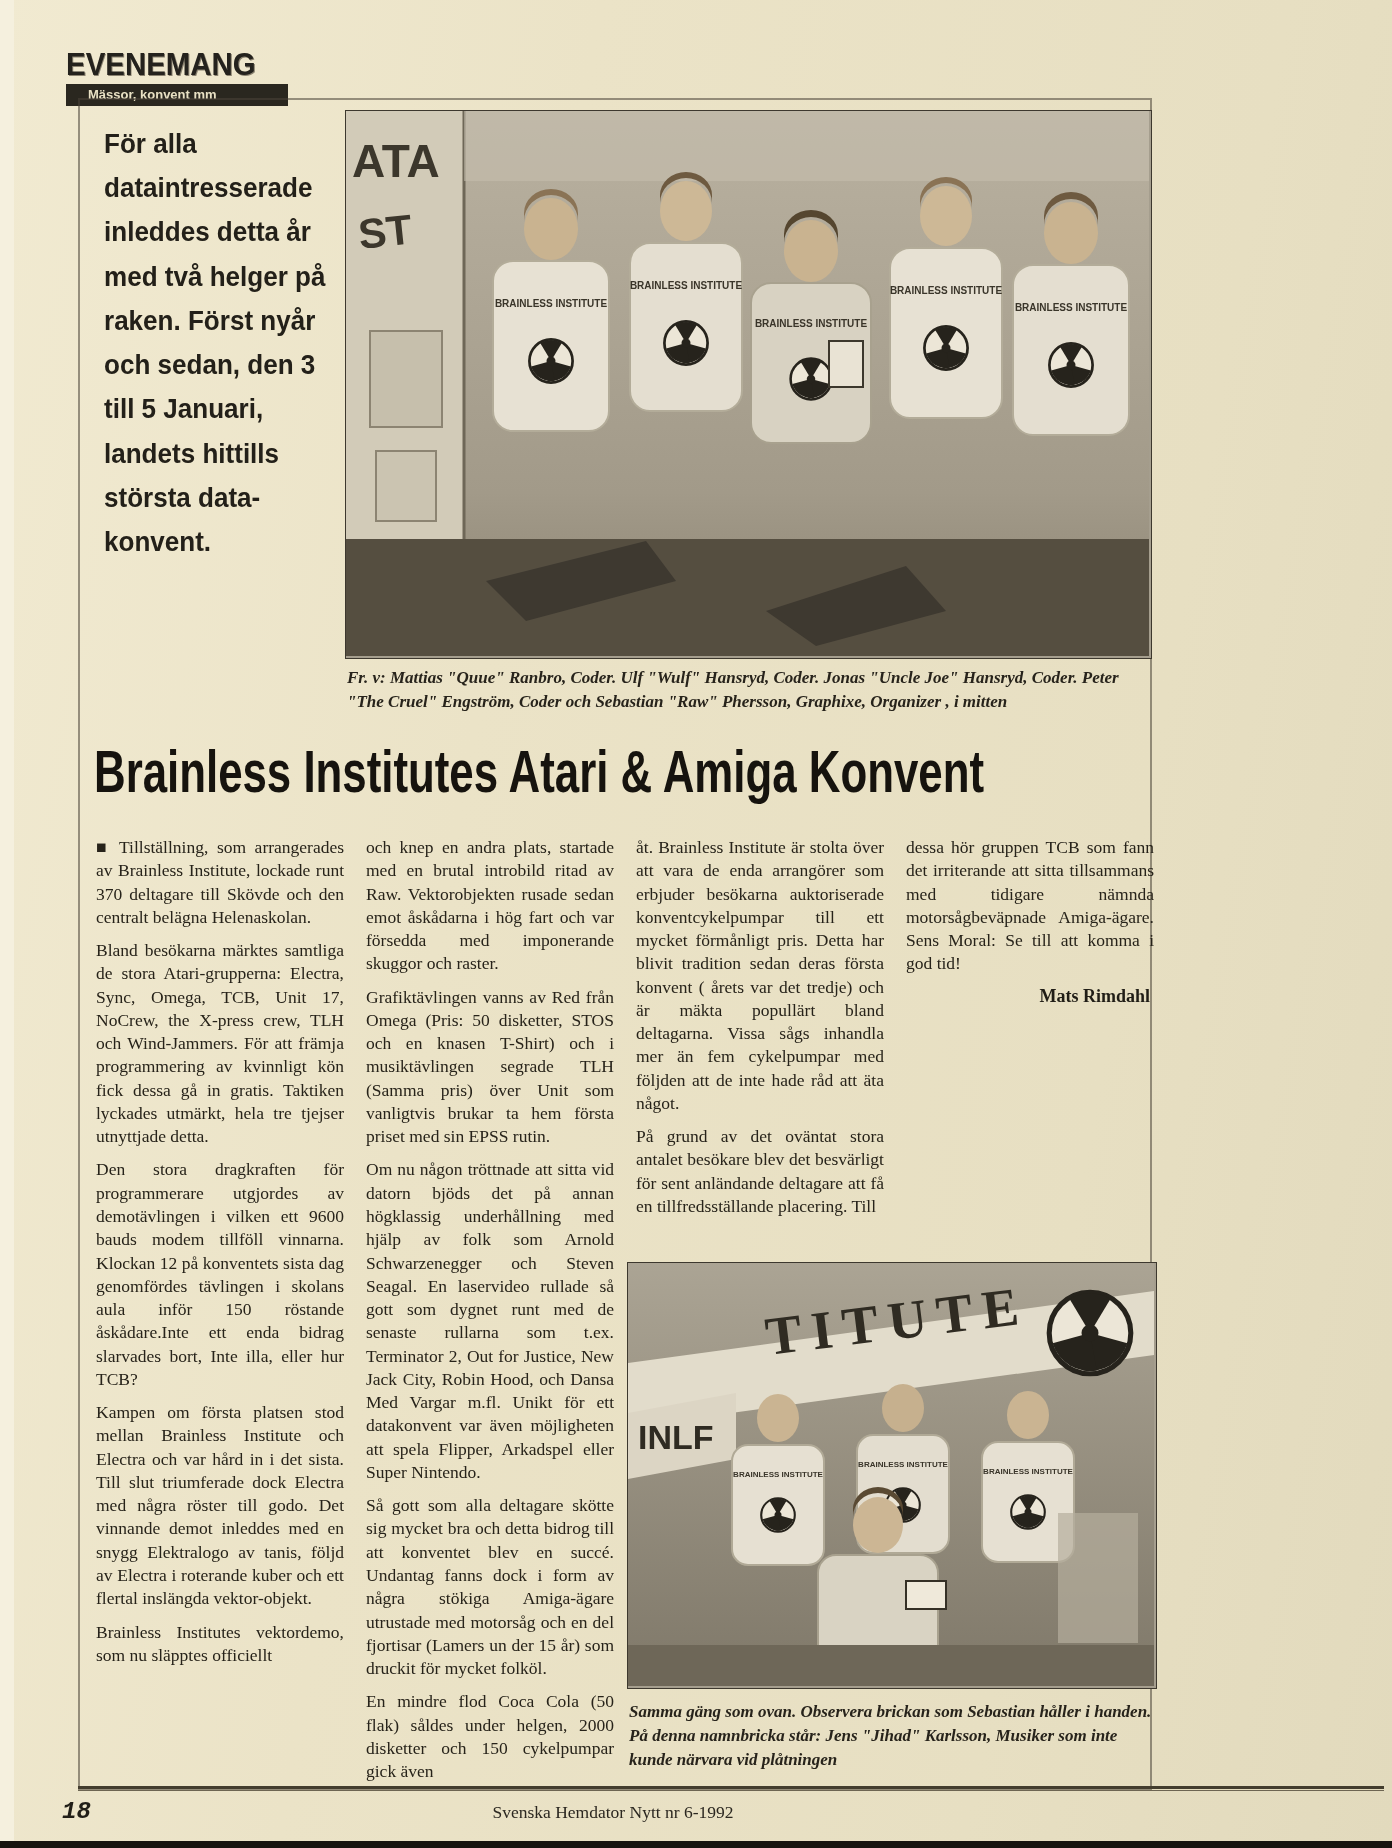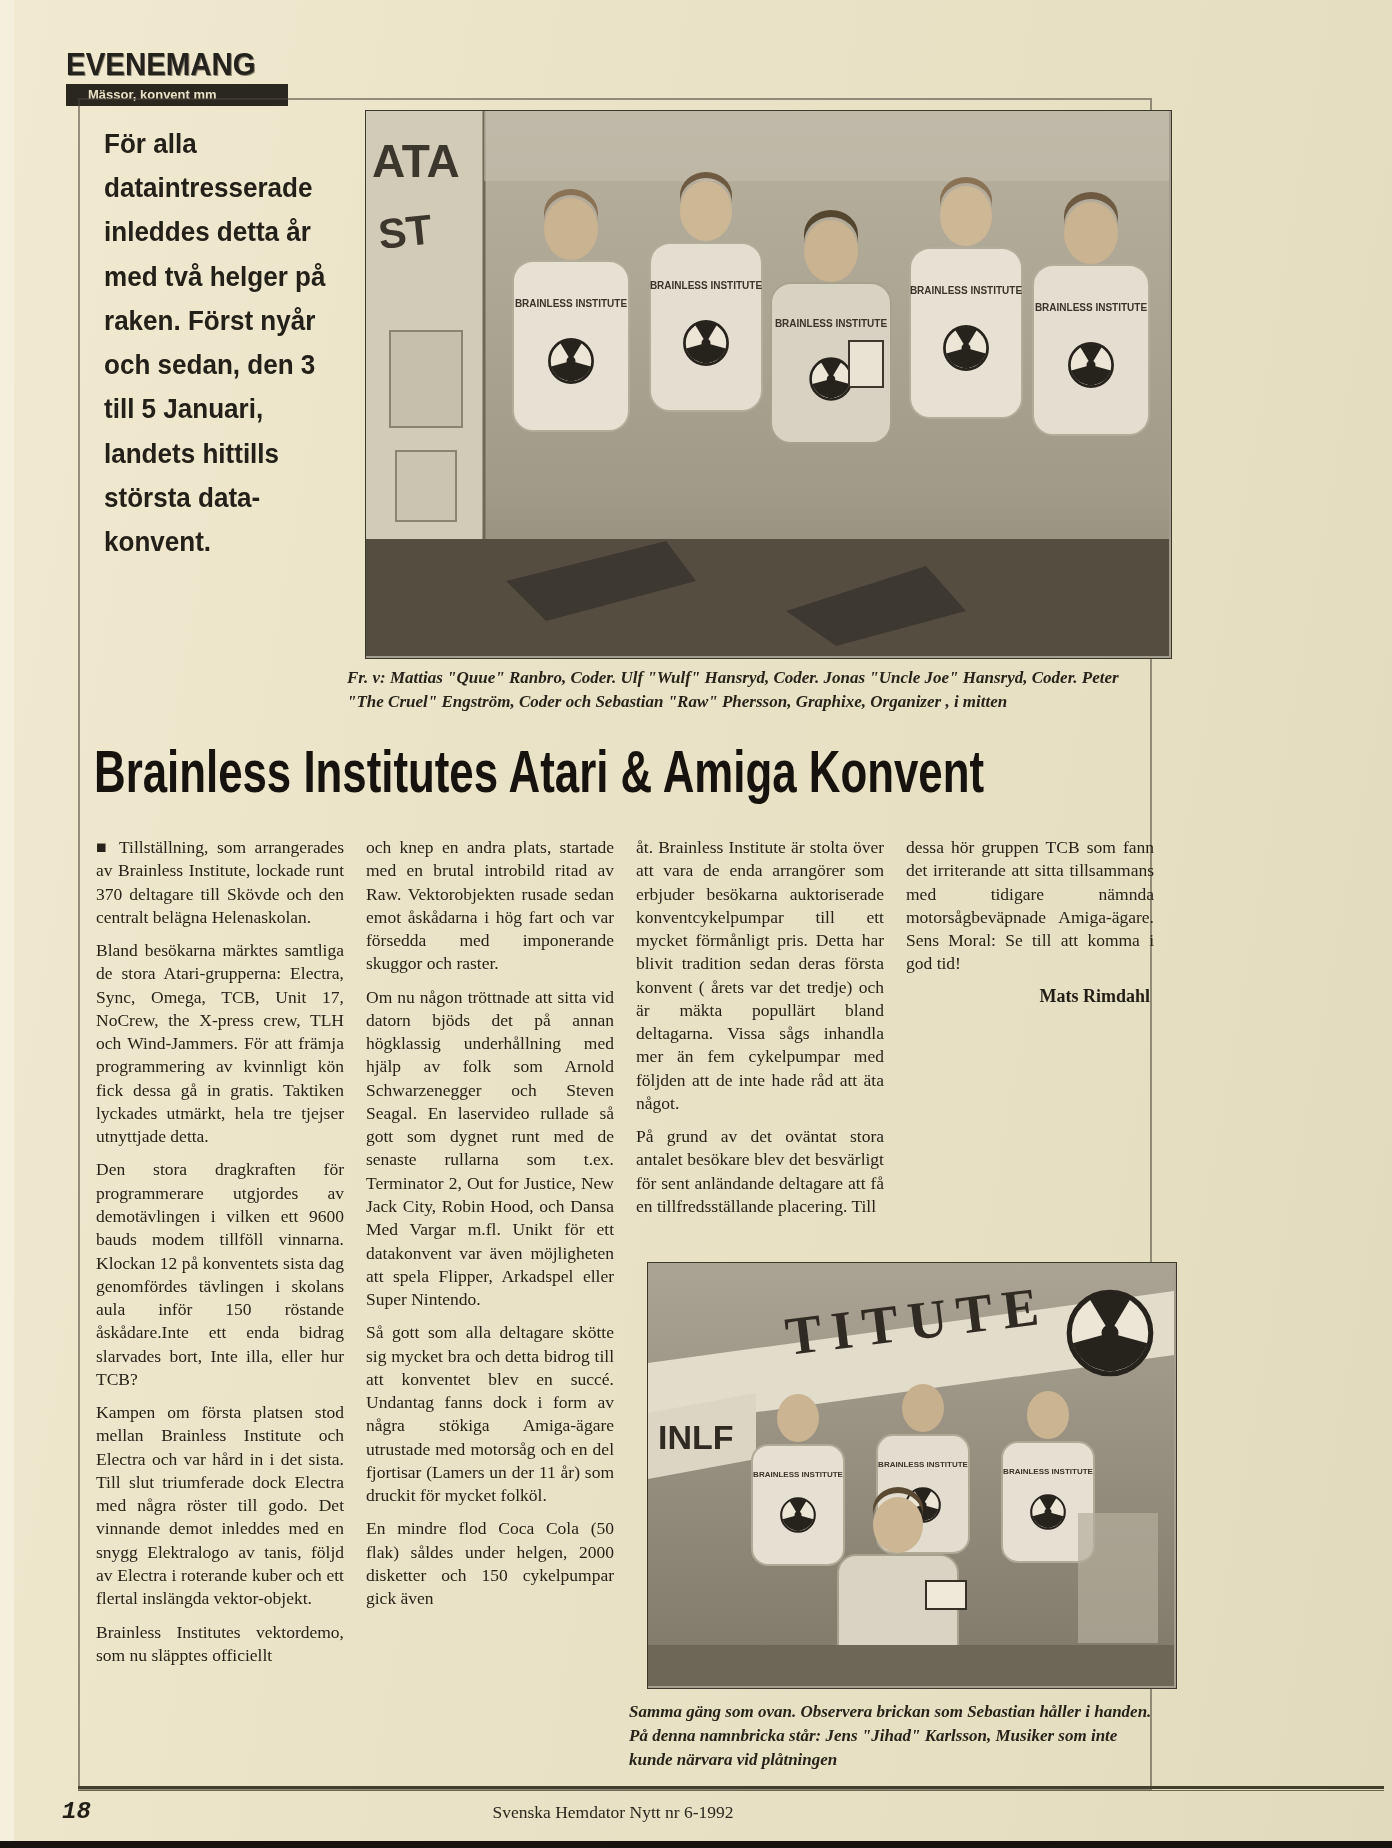--- a/index.html
+++ b/index.html
@@ -31,21 +31,21 @@
   }
 
   
   .lead{
     position:absolute;left:104px;top:122px;width:245px;
     font-family:"Liberation Sans",sans-serif;font-weight:700;font-size:28px;line-height:1.58;
     color:#232019;white-space:pre-line;transform:scaleX(0.93);transform-origin:left top;
   }
 
   
-  .photo{position:absolute;border:1px solid #3d382e;background:#a59e8e;margin-left:20px;}
+  .photo{position:absolute;border:1px solid #3d382e;background:#a59e8e;}
   .photo svg{display:block;}
   .photo1{left:345px;top:110px;width:805px;height:547px;}
   .photo2{left:627px;top:1262px;width:528px;height:425px;}
 
   .caption{
     position:absolute;font-style:italic;font-weight:700;font-size:17px;line-height:1.42;
     color:#27231b;
   }
   .caption1{left:347px;top:666px;width:805px;}
   .caption2{left:629px;top:1700px;width:528px;}
@@ -191,22 +191,23 @@
   <div class="cols">
     <div class="col">
       <p>■ Tillställning, som arrangerades av Brainless Institute, lockade runt 370 deltagare till Skövde och den centralt belägna Helenaskolan.</p>
       <p>Bland besökarna märktes samtliga de stora Atari-grupperna: Electra, Sync, Omega, TCB, Unit 17, NoCrew, the X-press crew, TLH och Wind-Jammers. För att främja programmering av kvinnligt kön fick dessa gå in gratis. Taktiken lyckades utmärkt, hela tre tjejser utnyttjade detta.</p>
       <p>Den stora dragkraften för programmerare utgjordes av demotävlingen i vilken ett 9600 bauds modem tillföll vinnarna. Klockan 12 på konventets sista dag genomfördes tävlingen i skolans aula inför 150 röstande åskådare.Inte ett enda bidrag slarvades bort, Inte illa, eller hur TCB?</p>
       <p>Kampen om första platsen stod mellan Brainless Institute och Electra och var hård in i det sista. Till slut triumferade dock Electra med några röster till godo. Det vinnande demot inleddes med en snygg Elektralogo av tanis, följd av Electra i roterande kuber och ett flertal inslängda vektor-objekt.</p>
       <p>Brainless Institutes vektordemo, som nu släpptes officiellt</p>
     </div>
     <div class="col">
       <p>och knep en andra plats, startade med en brutal introbild ritad av Raw. Vektorobjekten rusade sedan emot åskådarna i hög fart och var försedda med imponerande skuggor och raster.</p>
+      <p>Grafiktävlingen vanns av Red från Omega (Pris: 50 disketter, STOS och en knasen T-Shirt) och i musiktävlingen segrade TLH (Samma pris) över Unit som vanligtvis brukar ta hem första priset med sin EPSS rutin.</p>
       <p>Om nu någon tröttnade att sitta vid datorn bjöds det på annan högklassig underhållning med hjälp av folk som Arnold Schwarzenegger och Steven Seagal. En laservideo rullade så gott som dygnet runt med de senaste rullarna som t.ex. Terminator 2, Out for Justice, New Jack City, Robin Hood, och Dansa Med Vargar m.fl. Unikt för ett datakonvent var även möjligheten att spela Flipper, Arkadspel eller Super Nintendo.</p>
-      <p>Så gott som alla deltagare skötte sig mycket bra och detta bidrog till att konventet blev en succé. Undantag fanns dock i form av några stökiga Amiga-ägare utrustade med motorsåg och en del fjortisar (Lamers un der 11 år) som druckit för mycket folköl.</p>
+      <p>Så gott som alla deltagare skötte sig mycket bra och detta bidrog till att konventet blev en succé. Undantag fanns dock i form av några stökiga Amiga-ägare utrustade med motorsåg och en del fjortisar (Lamers un der 15 år) som druckit för mycket folköl.</p>
       <p>En mindre flod Coca Cola (50 flak) såldes under helgen, 2000 disketter och 150 cykelpumpar gick även</p>
     </div>
     <div class="col">
       <p>åt. Brainless Institute är stolta över att vara de enda arrangörer som erbjuder besökarna auktoriserade konventcykelpumpar till ett mycket förmånligt pris. Detta har blivit tradition sedan deras första konvent ( årets var det tredje) och är mäkta popullärt bland deltagarna. Vissa sågs inhandla mer än fem cykelpumpar med följden att de inte hade råd att äta något.</p>
       <p>På grund av det oväntat stora antalet besökare blev det besvärligt för sent anländande deltagare att få en tillfredsställande placering. Till</p>
     </div>
     <div class="col">
       <p>dessa hör gruppen TCB som fann det irriterande att sitta tillsammans med tidigare nämnda motorsågbeväpnade Amiga-ägare. Sens Moral: Se till att komma i god tid!</p>
       <div class="byline">Mats Rimdahl</div>
     </div>

